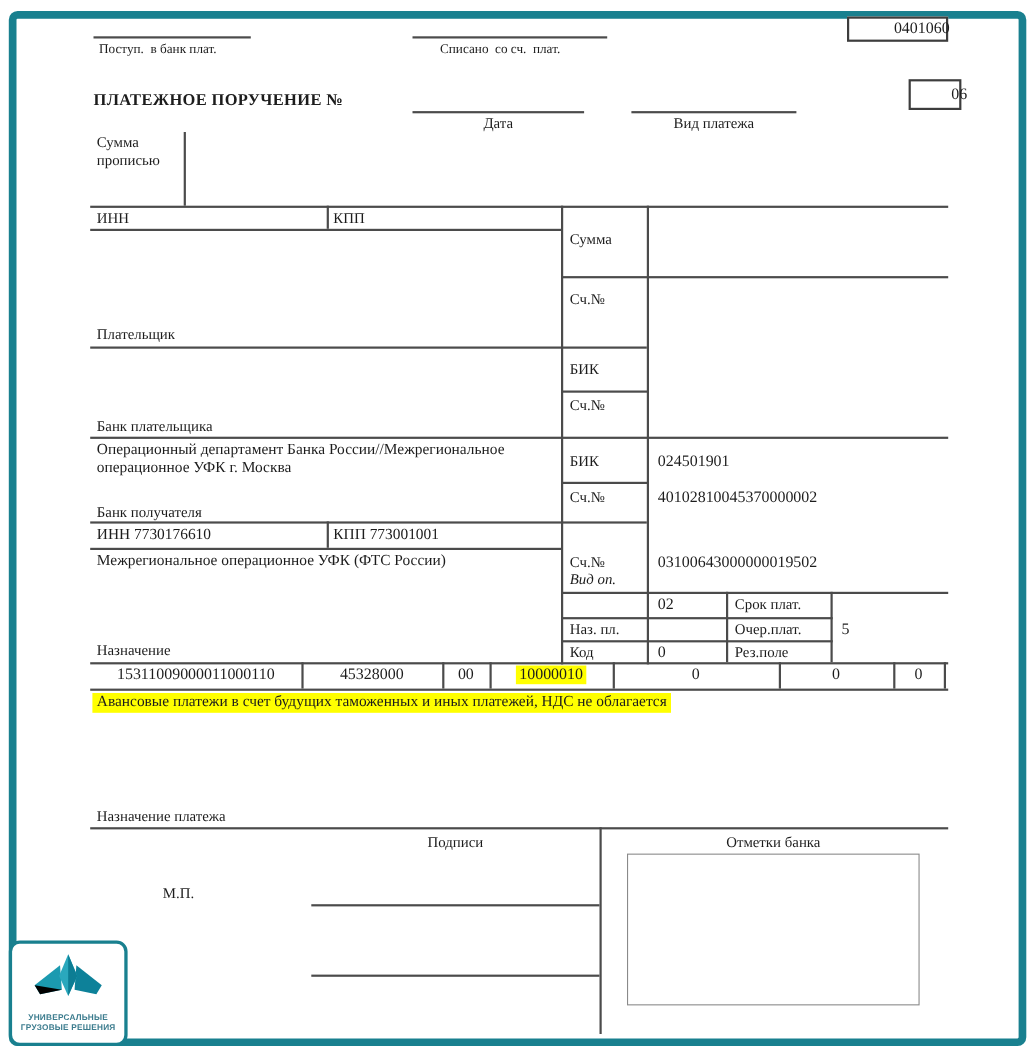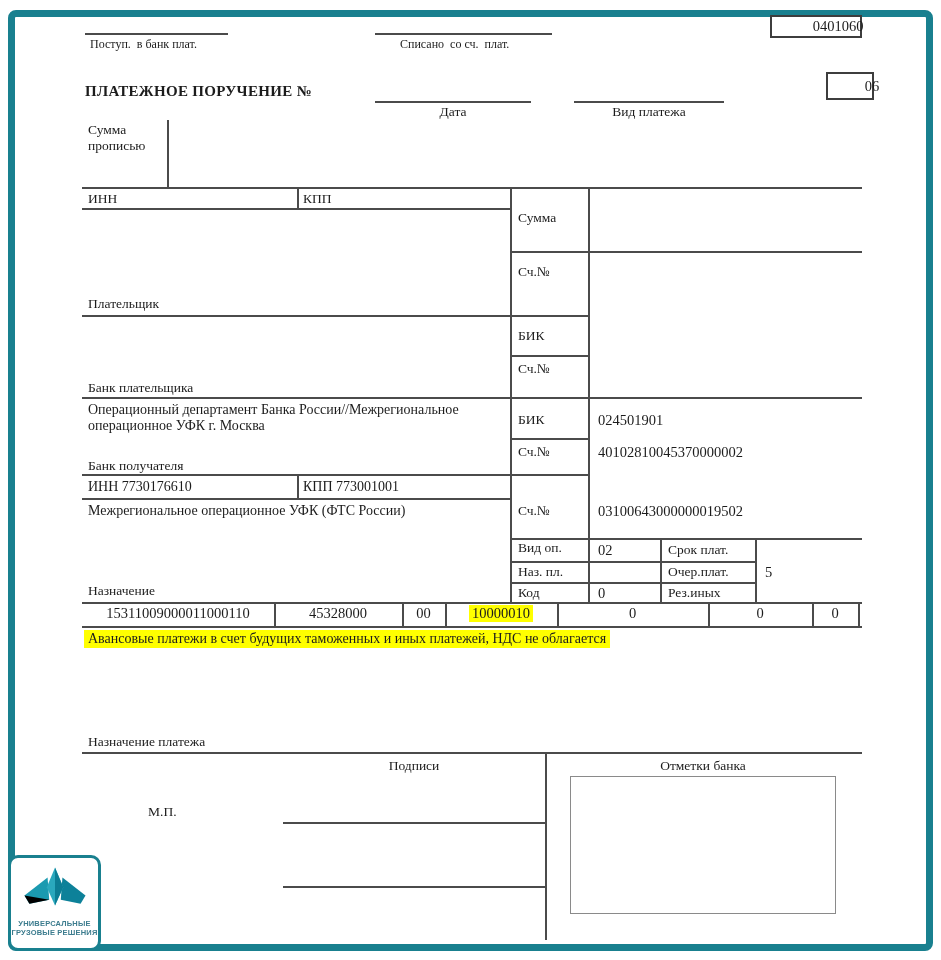--- a/index.html
+++ b/index.html
@@ -13,21 +13,21 @@
   .val{position:absolute;font-size:14.5px;line-height:1.15;}
   .pre{white-space:pre;}
   .preline{white-space:pre-line;}
   .box{position:absolute;box-sizing:border-box;border:2px solid #3d3d3d;background:#fff;
        display:flex;align-items:center;justify-content:center;font-size:14.5px;z-index:3;padding-left:44px;}
   .cell{position:absolute;display:flex;align-items:flex-start;justify-content:center;
         font-size:14.5px;padding-top:3px;box-sizing:border-box;}
   .hlt{background:#FFFF00;}
   .ctr{text-align:center;}
   .marks-box{position:absolute;box-sizing:border-box;border:1.5px solid #8a8a8a;background:#fff;}
-  .logo-card{position:absolute;left:8px;top:855px;width:93px;height:96px;box-sizing:border-box;
+  .logo-card{position:absolute;left:8px;top:855px;width:108px;height:96px;box-sizing:border-box;
              border:3px solid #19808F;border-radius:10px;background:#fff;z-index:5;
              display:flex;flex-direction:column;align-items:center;}
   .logo-text{font-family:"Liberation Sans",sans-serif;font-size:7.5px;font-weight:bold;
              color:#3c7c8e;text-align:center;line-height:1.3;letter-spacing:.2px;margin-top:2px;}
 </style>
 </head>
 <body>
 
 <div class="page">
   <div class="frame"></div>
@@ -82,31 +82,31 @@
 
   <div class="val" style="left:88px;top:479px;font-size:14px;">ИНН 7730176610</div>
   <div class="vl" style="left:297px;top:474px;height:24px;"></div>
   <div class="val" style="left:303px;top:479px;font-size:14px;">КПП 773001001</div>
   <div class="hl" style="left:82px;top:498px;width:428px;"></div>
   <div class="val" style="left:88px;top:503px;font-size:14px;">Межрегиональное операционное УФК (ФТС России)</div>
   <div class="lbl" style="left:518px;top:503px;">Сч.№</div>
   <div class="val" style="left:598px;top:503px;">03100643000000019502</div>
   <div class="hl" style="left:510px;top:538px;width:352px;"></div>
 
-  <div class="lbl" style="left:518px;top:540px;">Вид оп.</div>
+  <div class="lbl" style="left:518px;top:519px;font-style:italic;">Вид оп.</div>
   <div class="val" style="left:598px;top:542px;">02</div>
   <div class="lbl" style="left:668px;top:542px;">Срок плат.</div>
   <div class="hl" style="left:510px;top:561px;width:247px;"></div>
   <div class="lbl" style="left:518px;top:564px;">Наз. пл.</div>
   <div class="lbl" style="left:668px;top:564px;">Очер.плат.</div>
   <div class="val" style="left:765px;top:564px;">5</div>
   <div class="hl" style="left:510px;top:582px;width:247px;"></div>
   <div class="lbl" style="left:518px;top:585px;">Код</div>
   <div class="val" style="left:598px;top:585px;">0</div>
-  <div class="lbl" style="left:668px;top:585px;">Рез.иных</div>
+  <div class="lbl" style="left:668px;top:585px;">Рез.поле</div>
   <div class="vl" style="left:660px;top:538px;height:64px;"></div>
   <div class="vl" style="left:755px;top:538px;height:64px;"></div>
 
   <div class="lbl" style="left:88px;top:583px;">Назначение</div>
   <div class="hl" style="left:82px;top:602px;width:780px;"></div>
 
   <div class="cell" style="left:82px;top:602px;width:192px;height:24px;">
       <span>15311009000011000110</span>
     </div>
   <div class="vl" style="left:274px;top:602px;height:24px;"></div>

